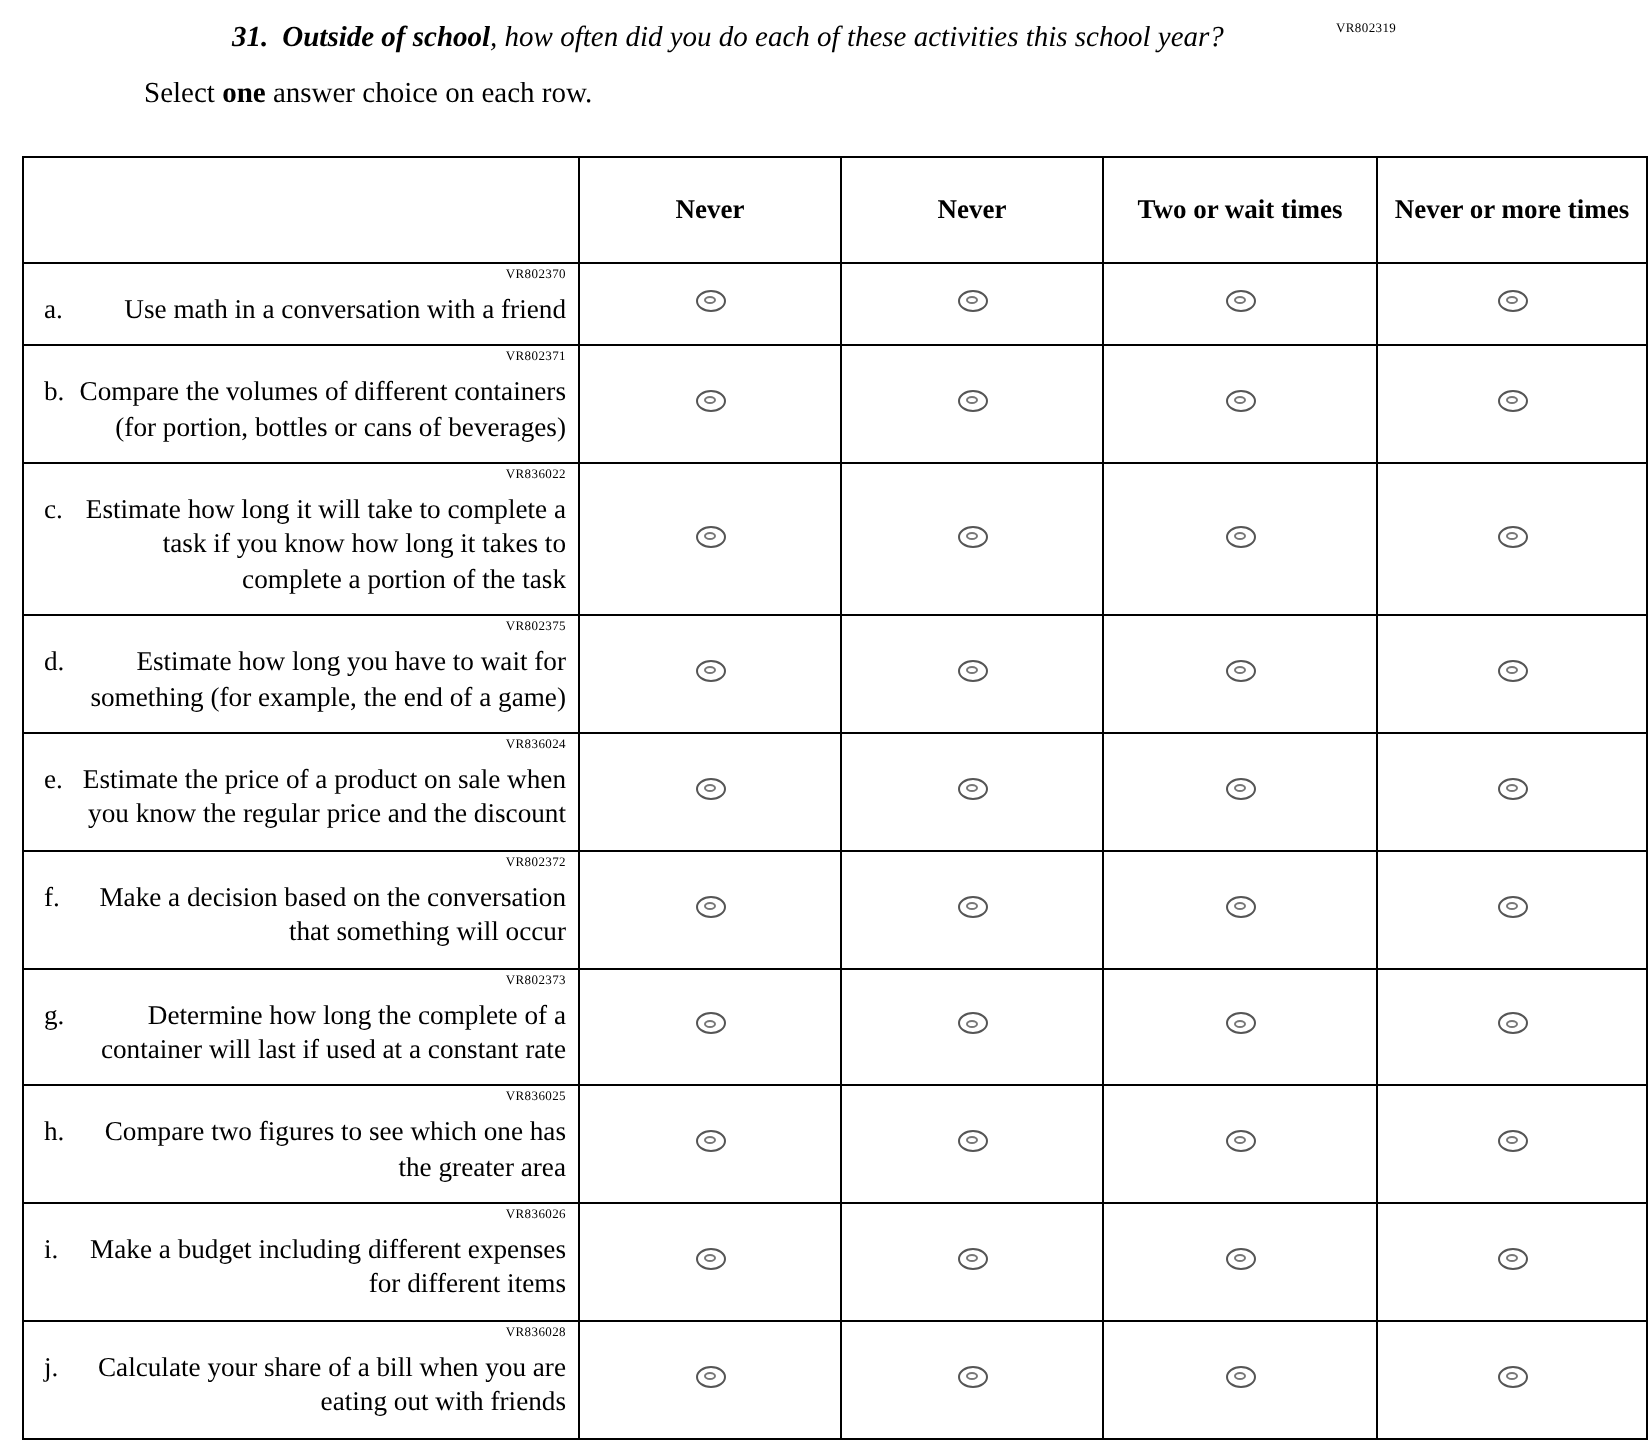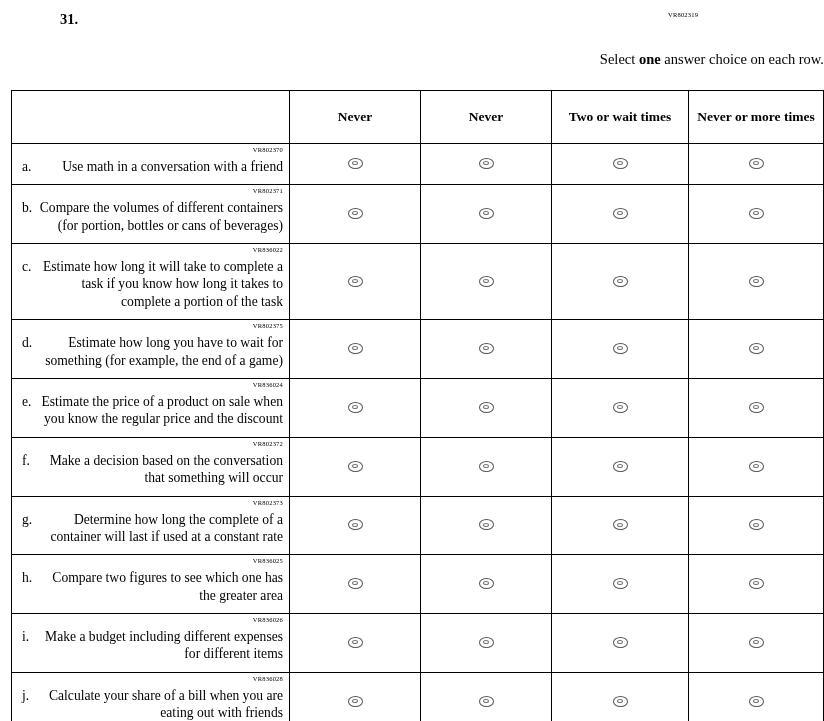--- a/index.html
+++ b/index.html
@@ -23,38 +23,38 @@
   }
   .question-header {
     position: relative;
     padding: 10px 0 0 0;
   }
   .q-line {
     display: flex;
     align-items: center;
     font-size: 14.5px;
     line-height: 1.3;
-    padding-left: 60px;
+    padding-left: 116px;
+    font-style: italic;
   }
   .q-number {
     font-weight: bold;
     margin-right: 7px;
     white-space: nowrap;
   }
   .q-text {
     font-size: 14.5px;
   }
   .q-text b {
     font-weight: bold;
   }
   .q-sub {
-    padding-left: 104px;
+    padding-left: 72px;
     font-size: 14.5px;
-    margin-top: 22px;
-    text-align: right;
+    margin-top: 10px;
   }
   .q-sub b { font-weight: bold; }
 
   .corner-code {
     position: absolute;
     top: 11px;
     left: 668px;
     font-size: 6.5px;
     font-family: "Liberation Serif", serif;
     letter-spacing: 0.2px;
@@ -139,20 +139,21 @@
 </head>
 <body>
 
 <div class="page">
 
   <div class="corner-code">VR802319</div>
 
   <div class="question-header">
     <div class="q-line">
       <span class="q-number">31.</span>
+      <span class="q-text"><b>Outside of school</b><span>, how often did you do each of these activities this school year?</span></span>
     </div>
     <div class="q-sub"><span>Select </span><b>one</b><span> answer choice on each row.</span></div>
   </div>
 
   <table class="matrix">
     <colgroup>
       <col class="col-stem">
       <col class="col-opt1">
       <col class="col-opt2">
       <col class="col-opt3">

